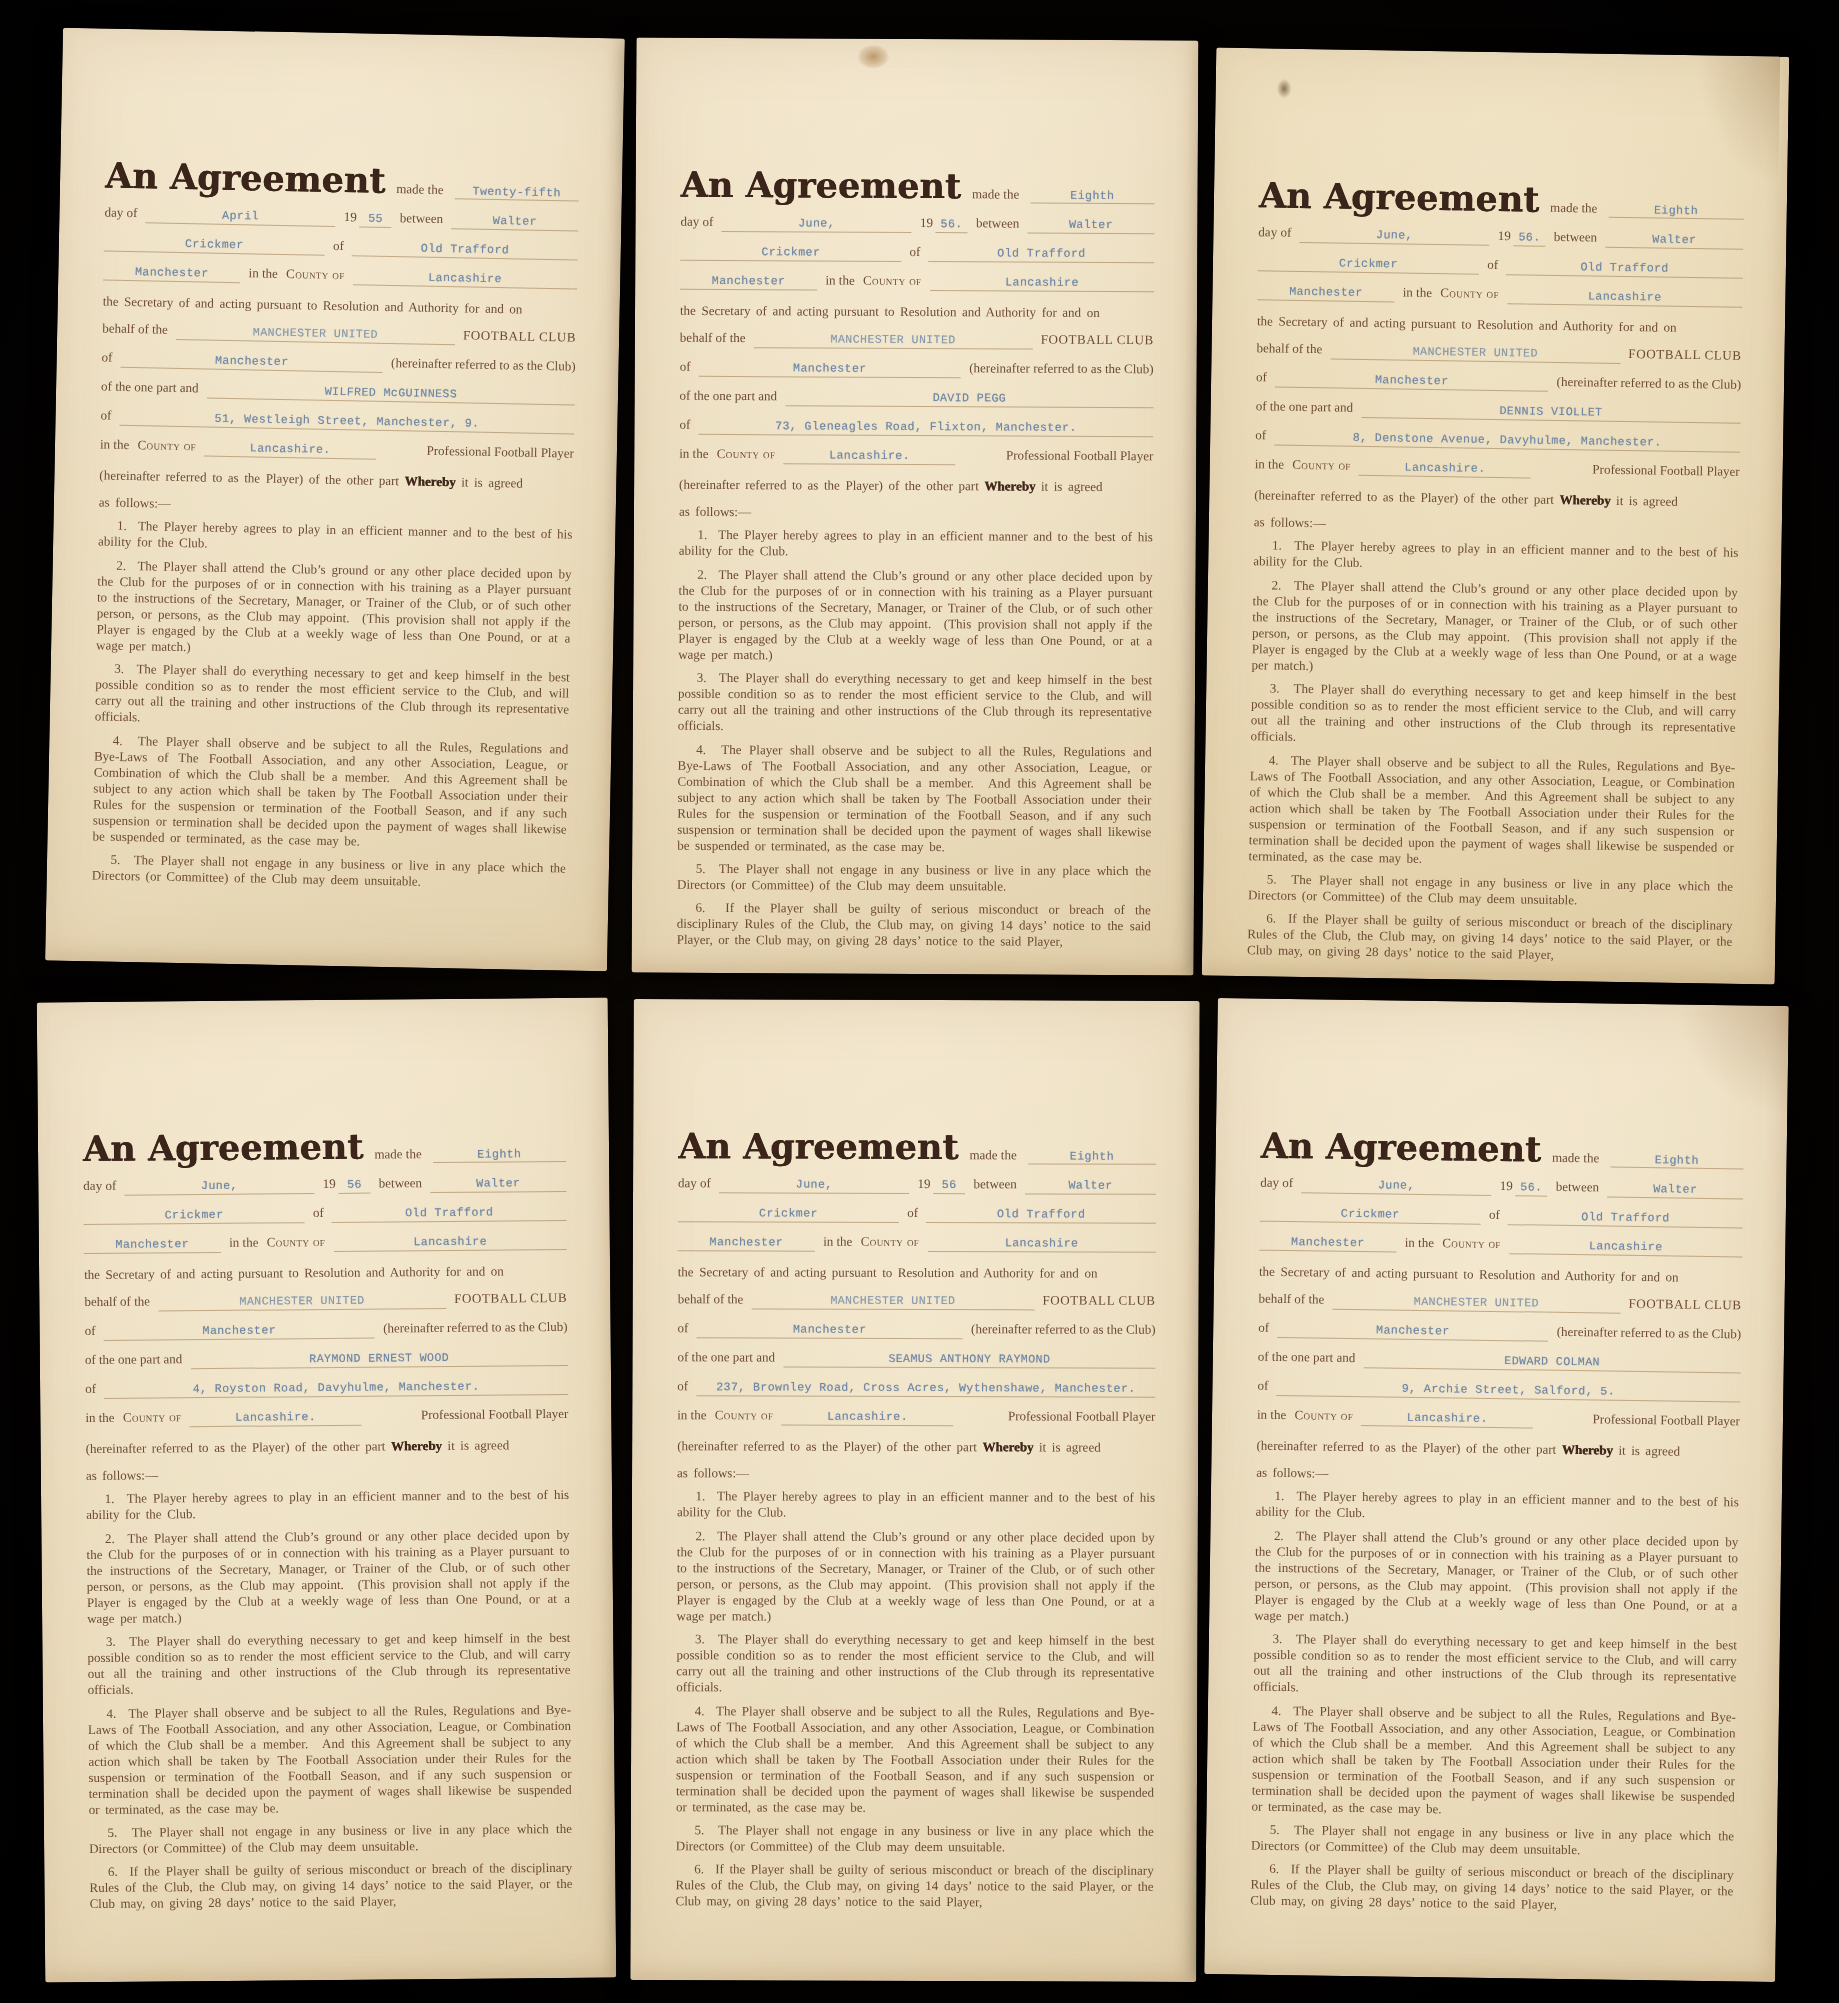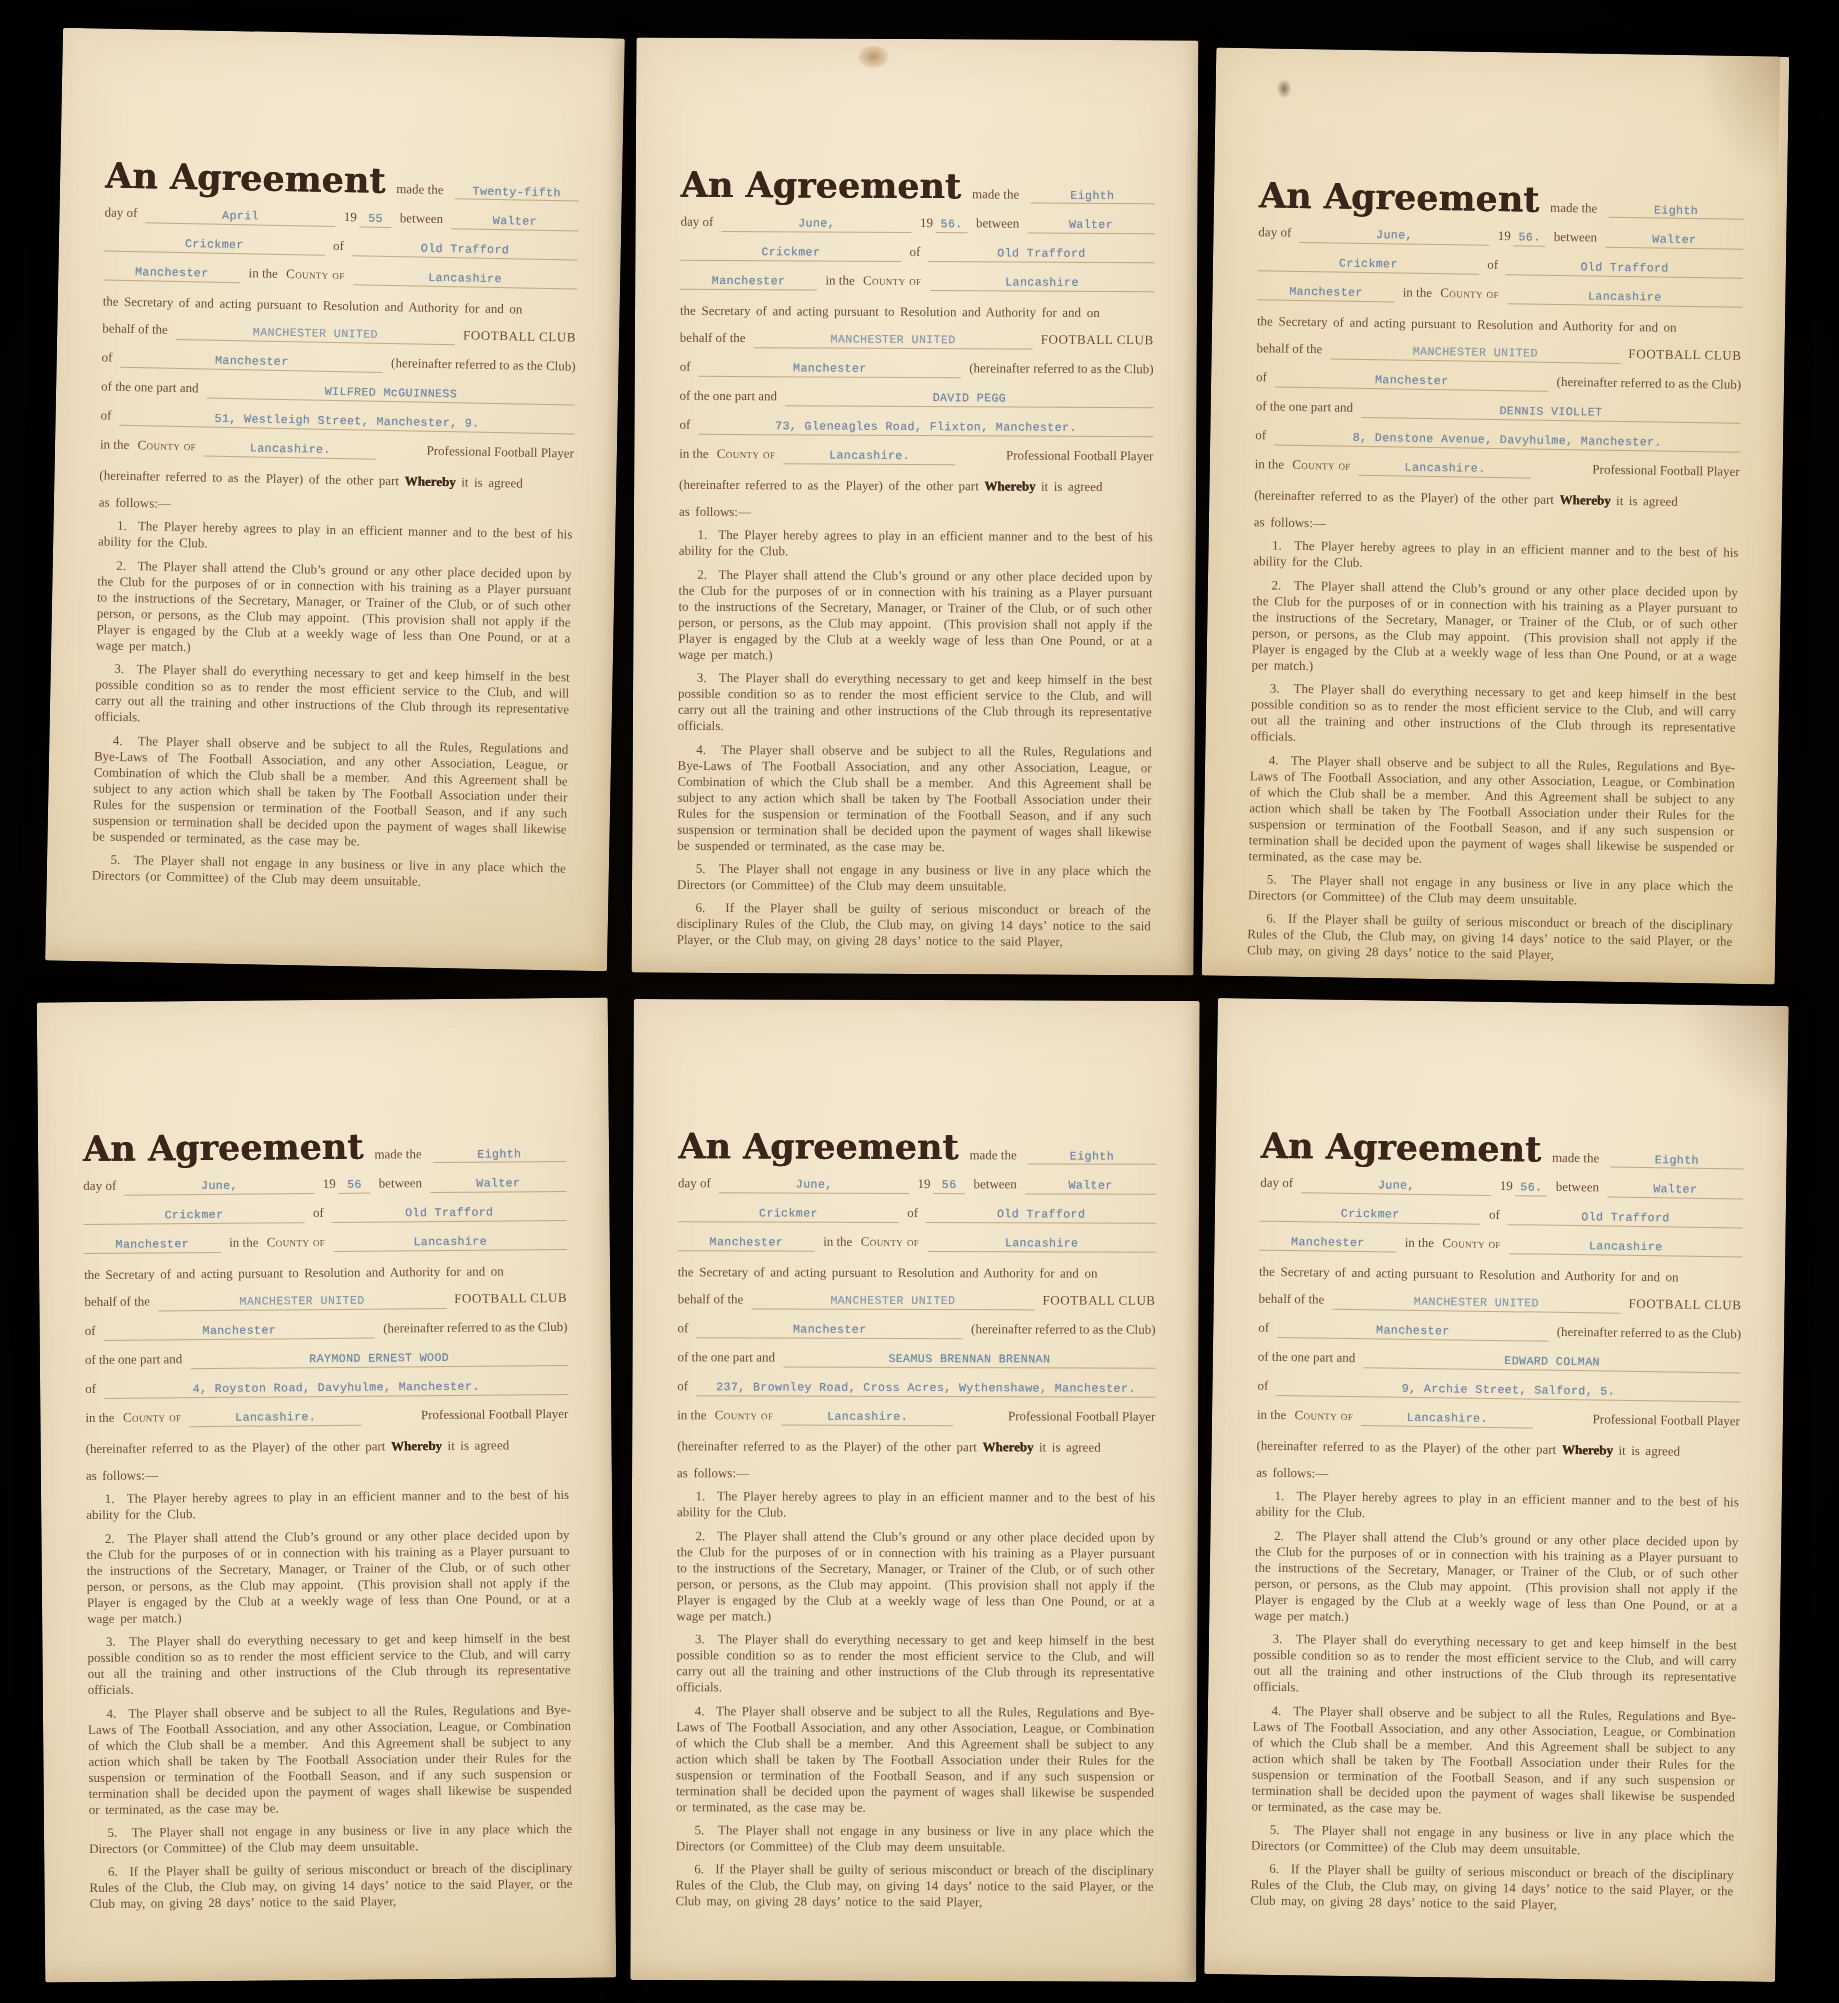--- a/index.html
+++ b/index.html
@@ -345,21 +345,21 @@
       <span class="blank grow"><span class="typed stamp">MANCHESTER UNITED</span></span>
       <span class="lbl caps">FOOTBALL CLUB</span>
     </div>
     <div class="fline">
       <span class="lbl">of</span>
       <span class="blank grow"><span class="typed">Manchester</span></span>
       <span class="lbl">(hereinafter referred to as the Club)</span>
     </div>
     <div class="fline">
       <span class="lbl">of the one part and</span>
-      <span class="blank grow"><span class="typed">SEAMUS BRENNAN BRENNAN</span></span>
+      <span class="blank grow"><span class="typed">SEAMUS ANTHONY RAYMOND</span></span>
     </div>
     <div class="fline">
       <span class="lbl">of</span>
       <span class="blank grow"><span class="typed">237, Brownley Road, Cross Acres, Wythenshawe, Manchester.</span></span>
     </div>
     <div class="fline">
       <span class="lbl">in the</span>
       <span class="lbl sc">County of</span>
       <span class="blank w-county2"><span class="typed">Lancashire.</span></span>
       <span class="lbl grow" style="text-align:right;border:0;">Professional Football Player</span>

